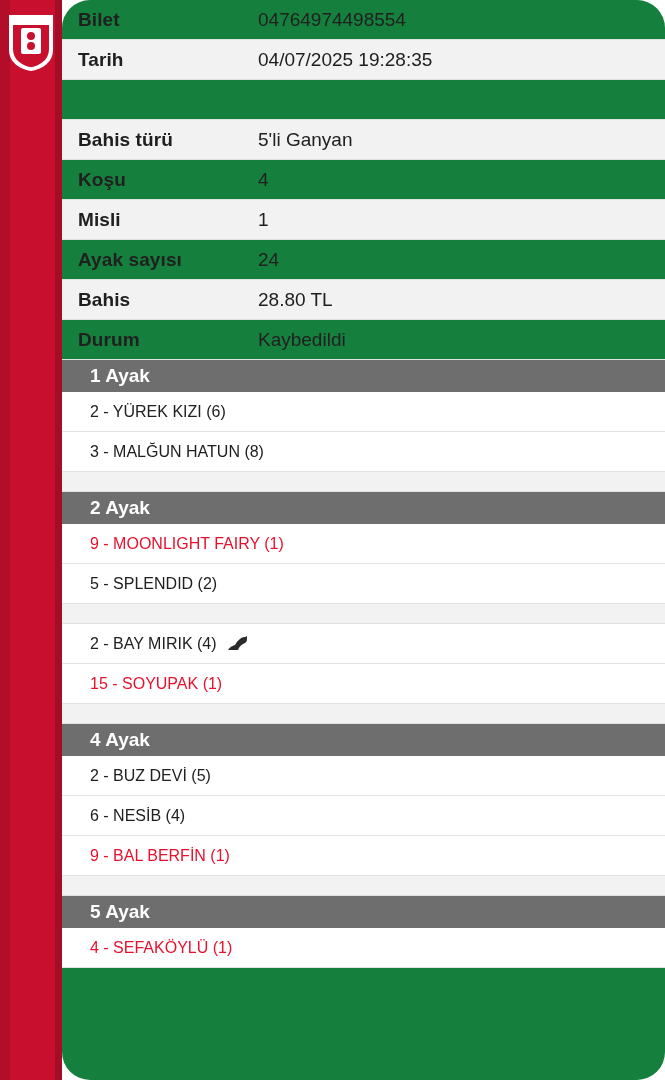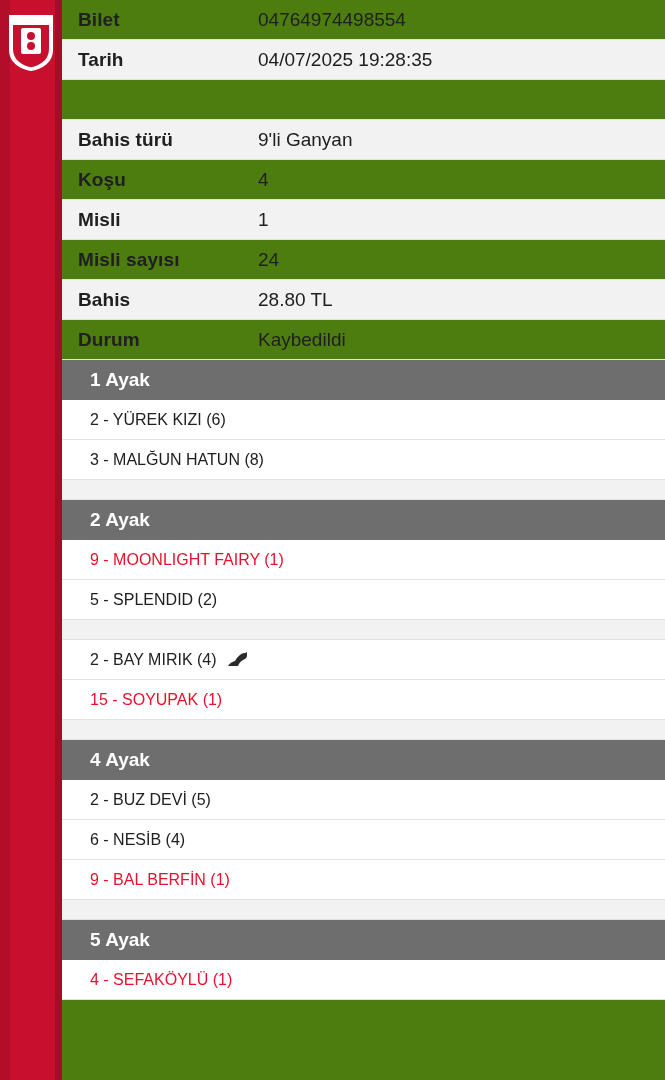--- a/index.html
+++ b/index.html
@@ -45,22 +45,23 @@
   }
   .crest svg { display: block; }
 
   
   .content {
     position: absolute;
     left: 62px;
     top: 0;
     right: 0;
     bottom: 0;
-    background: #4d7c0f;
+    background: #15803d;
     overflow: hidden;
+    border-radius: 28px;
   }
 
   
   .info-row {
     display: flex;
     align-items: center;
     height: 40px;
     border-bottom: 1px solid #e2e2e2;
     padding: 0 0 0 16px;
   }
@@ -74,21 +75,21 @@
     letter-spacing: 0.1px;
   }
   .info-value {
     flex: 1;
     font-size: 19px;
     color: #202020;
   }
 
   
   .leg-header {
-    height: 40px;
+    height: 32px;
     background: #6e6e6e;
     display: flex;
     align-items: center;
     padding-left: 28px;
     color: #ffffff;
     font-size: 19px;
     font-weight: bold;
   }
   .runner-row {
     height: 40px;
@@ -143,32 +144,32 @@
           <div class="info-value">04764974498554</div>
         </div>
         <div class="info-row alt">
           <div class="info-label">Tarih</div>
           <div class="info-value">04/07/2025 19:28:35</div>
         </div>
         <div class="info-row">
         </div>
         <div class="info-row alt">
           <div class="info-label">Bahis türü</div>
-          <div class="info-value">9'li Ganyan</div>
+          <div class="info-value">5'li Ganyan</div>
         </div>
         <div class="info-row">
           <div class="info-label">Koşu</div>
           <div class="info-value">4</div>
         </div>
         <div class="info-row alt">
           <div class="info-label">Misli</div>
           <div class="info-value">1</div>
         </div>
         <div class="info-row">
-          <div class="info-label">Misli sayısı</div>
+          <div class="info-label">Ayak sayısı</div>
           <div class="info-value">24</div>
         </div>
         <div class="info-row alt">
           <div class="info-label">Bahis</div>
           <div class="info-value">28.80 TL</div>
         </div>
         <div class="info-row">
           <div class="info-label">Durum</div>
           <div class="info-value">Kaybedildi</div>
         </div>

